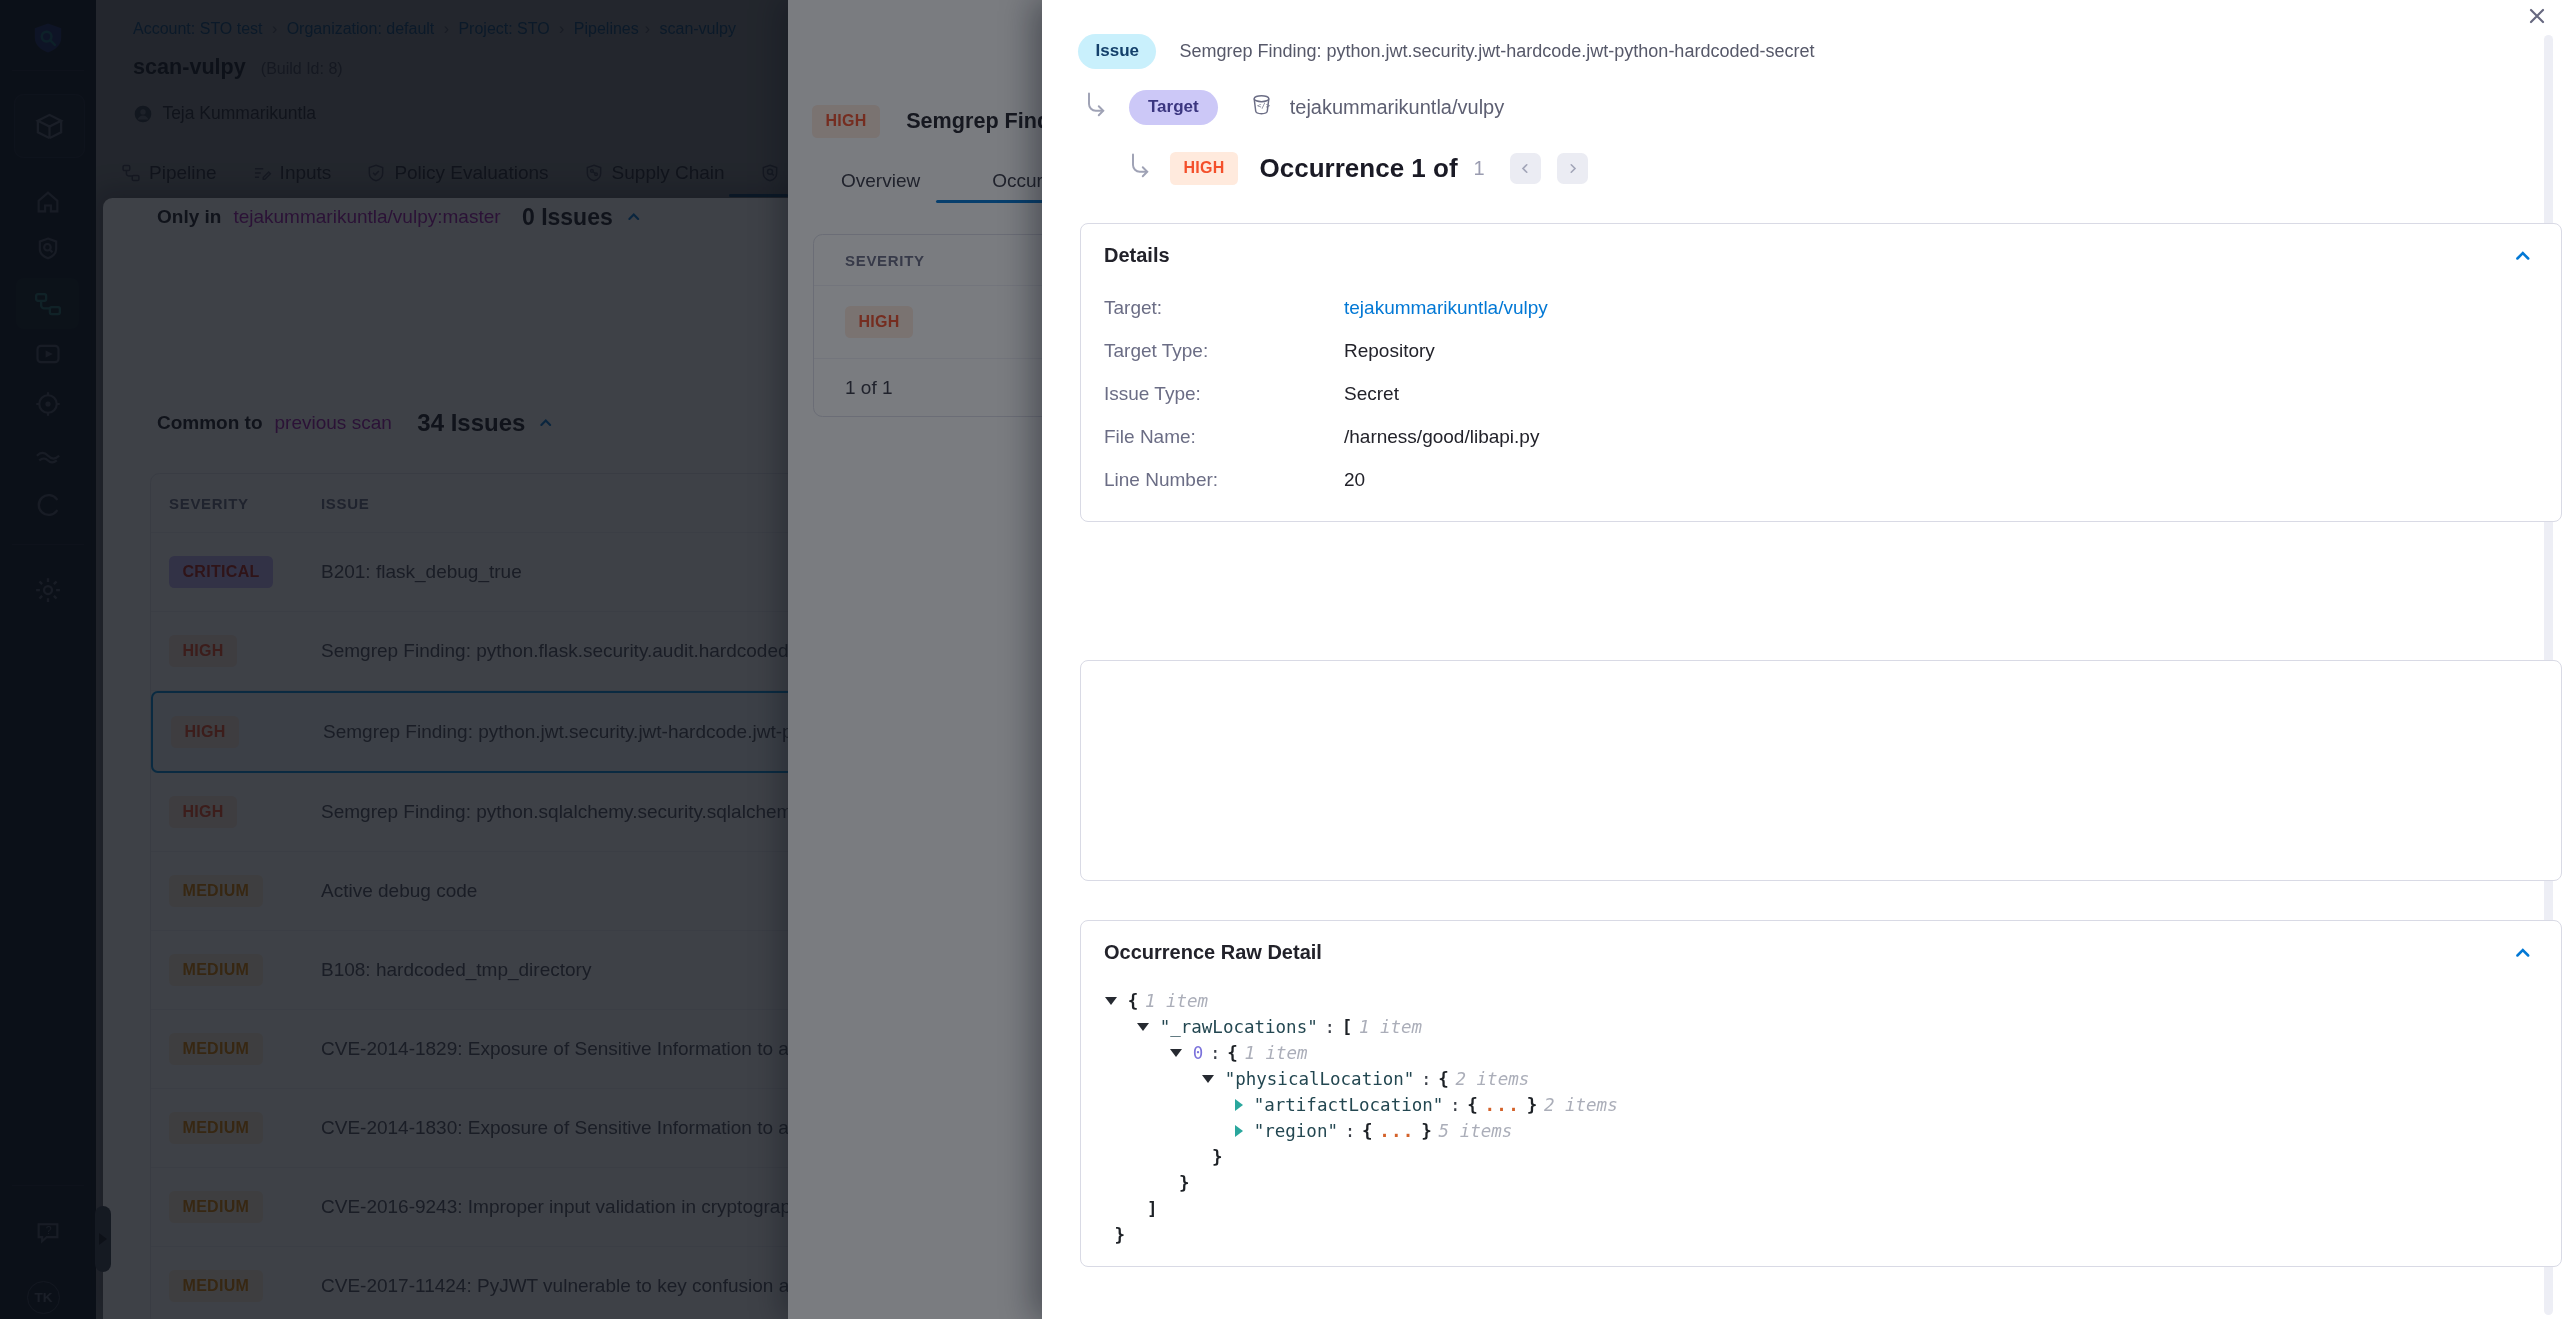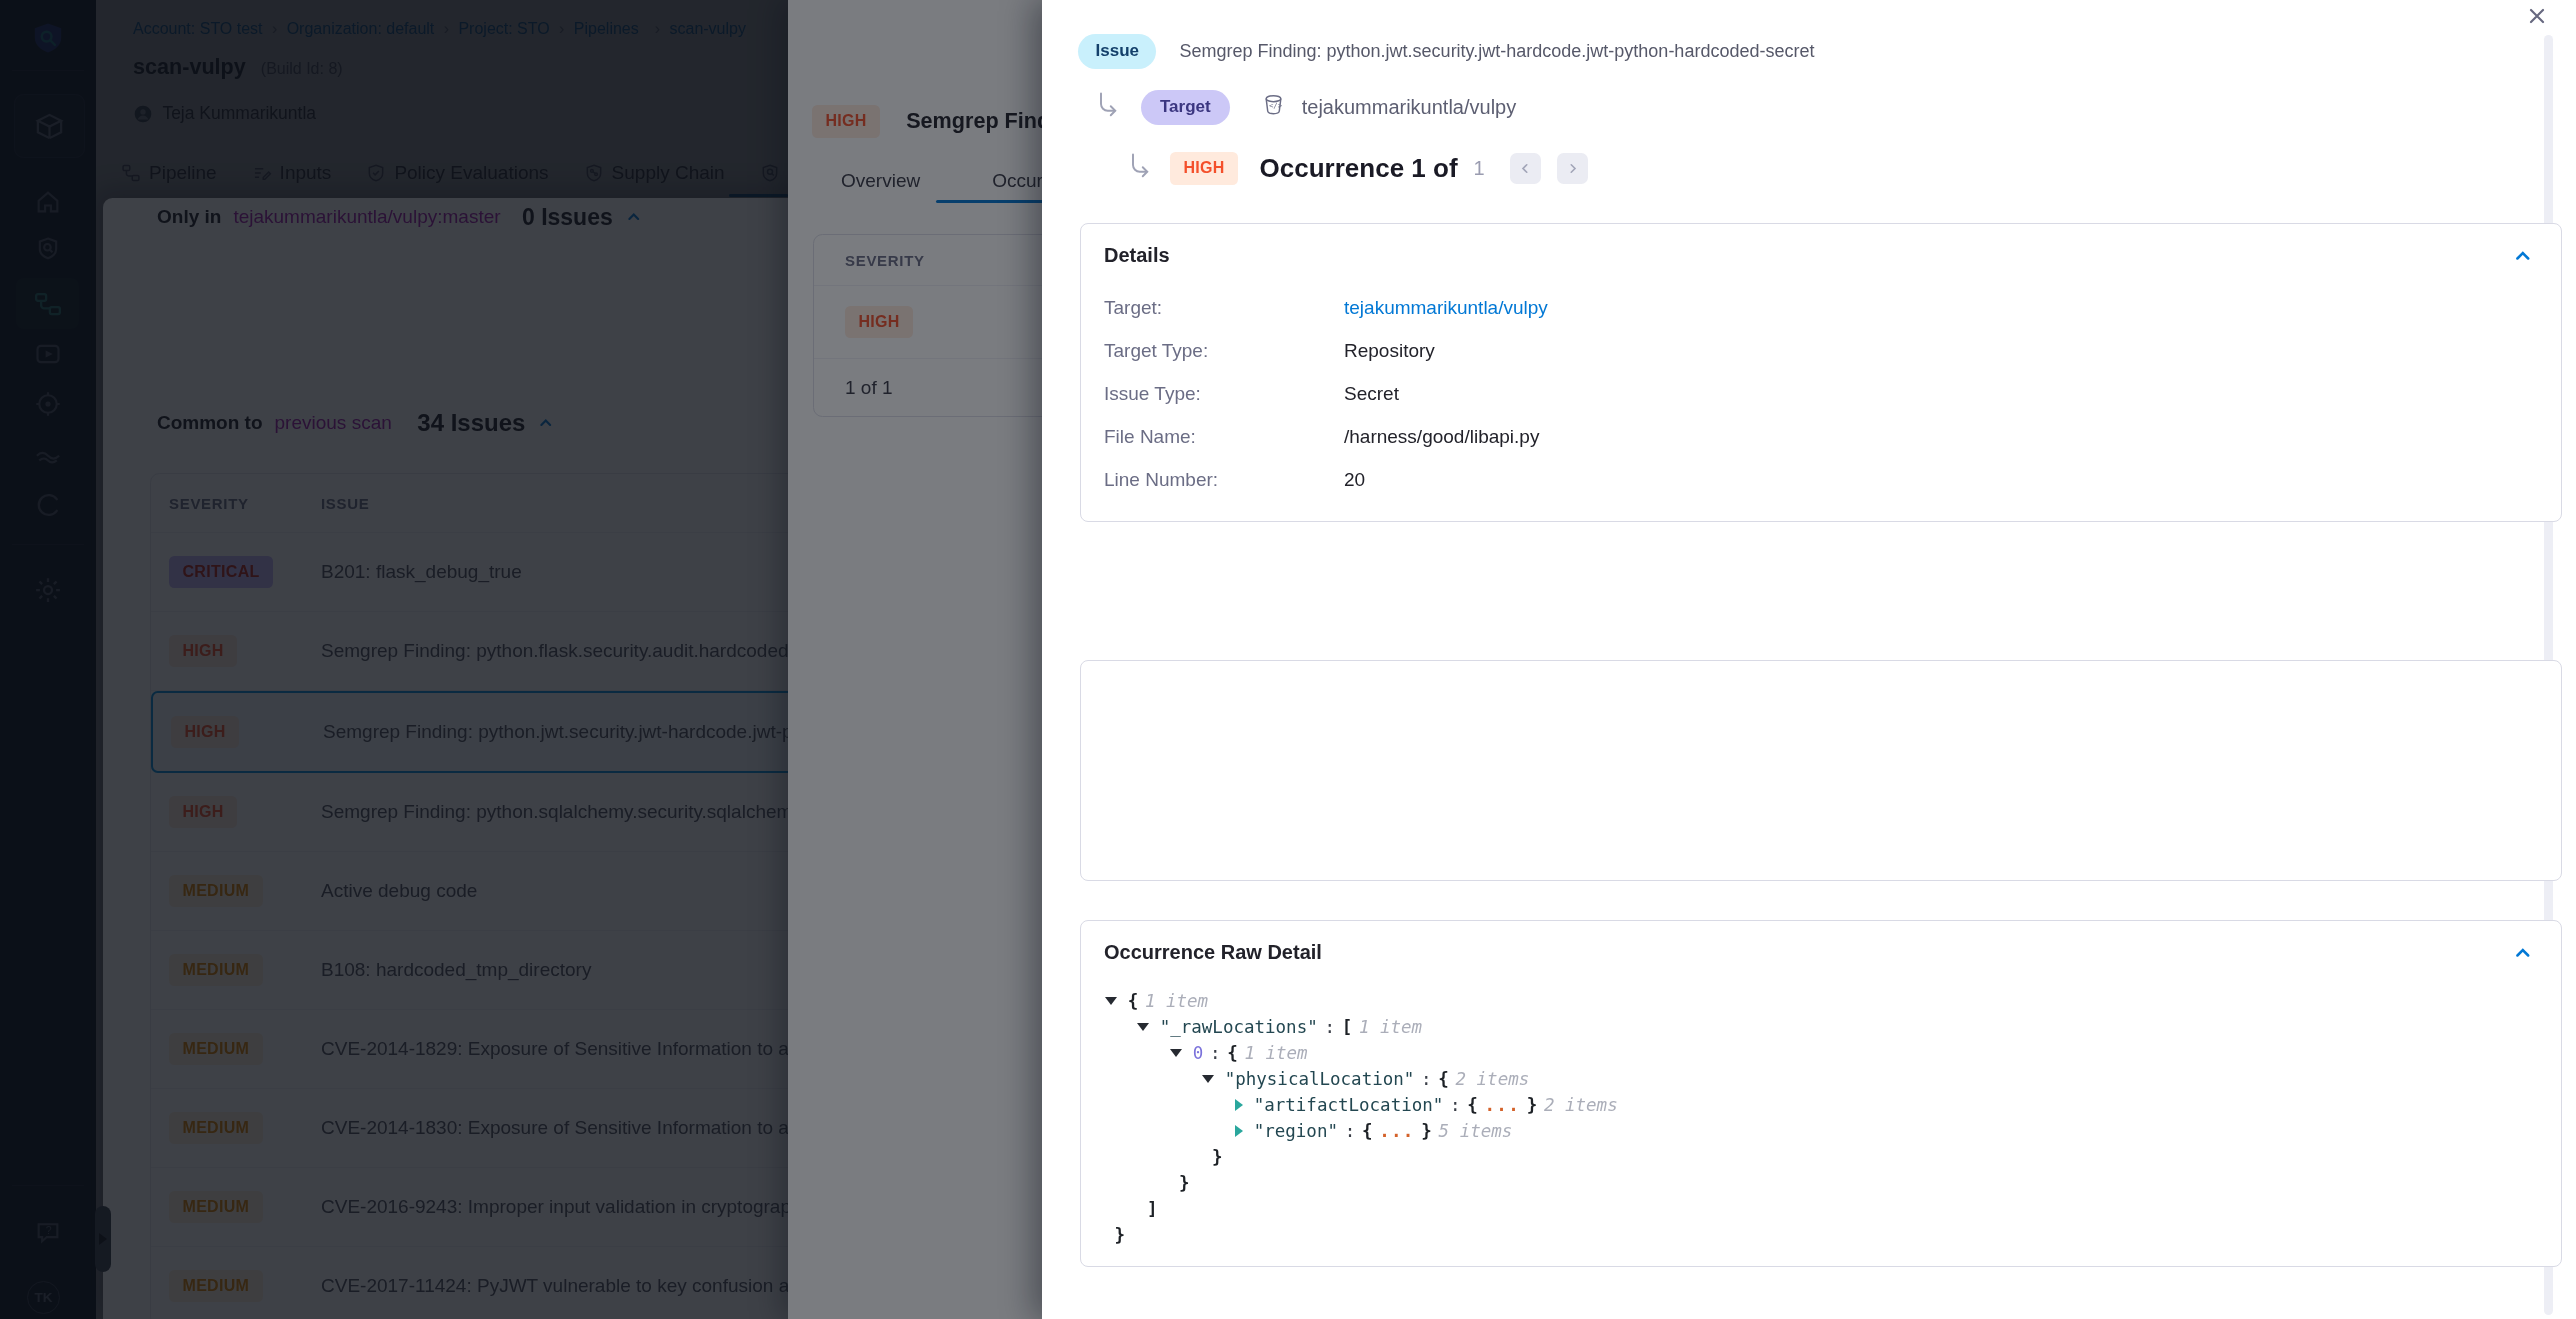--- a/index.html
+++ b/index.html
@@ -54,21 +54,21 @@
   .md-card{position:absolute;left:25px;top:234px;width:283px;height:181px;border:1.3px solid #DDDEE8;border-radius:9.4px;}
   .md-card .hdr{height:50px;display:flex;align-items:center;padding-left:31px;color:#6B6D85;font-size:15px;font-weight:bold;letter-spacing:0.7px;border-bottom:1.3px solid #EFF0F6;}
   .md-row{height:72px;display:flex;align-items:center;padding-left:31px;border-bottom:1.3px solid #EFF0F6;}
   .md-pg{height:57px;display:flex;align-items:center;padding-left:31px;font-size:19px;color:#383946;}
   
   .detail-drawer{position:absolute;left:1042px;top:0;right:0;bottom:0;background:#FFFFFF;z-index:8;box-shadow:-9.4px 0 30px rgba(10,15,25,.4);}
   .close-btn{position:absolute;top:4px;right:28px;width:23px;height:23px;display:flex;align-items:center;justify-content:center;cursor:pointer;}
   .scroll-track{position:absolute;right:23px;top:35px;bottom:5.4px;width:9.4px;border-radius:4.7px;background:#EDEEF5;}
   .hd-row{position:absolute;display:flex;align-items:center;white-space:nowrap;}
   .row-issue{left:36px;top:34px;gap:23px;}
-  .row-target{left:53px;top:90px;gap:15px;}
+  .row-target{left:41px;top:90px;gap:15px;}
   .row-occ{left:85px;top:152px;gap:16px;}
   .tag{display:inline-block;font-weight:bold;border-radius:19px;}
   .tag-issue{font-size:17px;color:#14406B;background:#C9F0FC;padding:7.4px 17.5px;}
   .tag-target{font-size:17px;color:#3B3680;background:#CCC8F7;padding:7.4px 19px;}
   .od-title{font-size:18px;color:#565869;}
   .repo-name{font-size:20px;color:#5D5F72;}
   .occ-label{font-size:26px;font-weight:bold;color:#1A1A25;margin-left:5.4px;}
   .occ-total{font-size:20px;color:#9A9CB0;}
   .nav-btn{width:31px;height:31px;border-radius:6.7px;background:#EBECF3;display:flex;align-items:center;justify-content:center;color:#A2A5B8;}
   .card{position:absolute;left:38px;width:1480px;border:1.3px solid #D9DAE5;border-radius:8px;background:#fff;}
@@ -111,21 +111,21 @@
           <span class="crumb-sep">›</span>
         </span>
         <span style="display:flex;gap:9.4px;">
           <span>Organization: default</span>
           <span class="crumb-sep">›</span>
         </span>
         <span style="display:flex;gap:9.4px;">
           <span>Project: STO</span>
           <span class="crumb-sep">›</span>
         </span>
-        <span style="display:flex;gap:16px;">
+        <span style="display:flex;gap:6px;">
           <span>Pipelines</span>
           <span class="crumb-sep">›</span>
         </span>
         <span style="display:flex;gap:9.4px;">
           <span>scan-vulpy</span>
         </span>
       </div>
 
     <div class="page-title-row">
       <span class="page-title">scan-vulpy</span>

